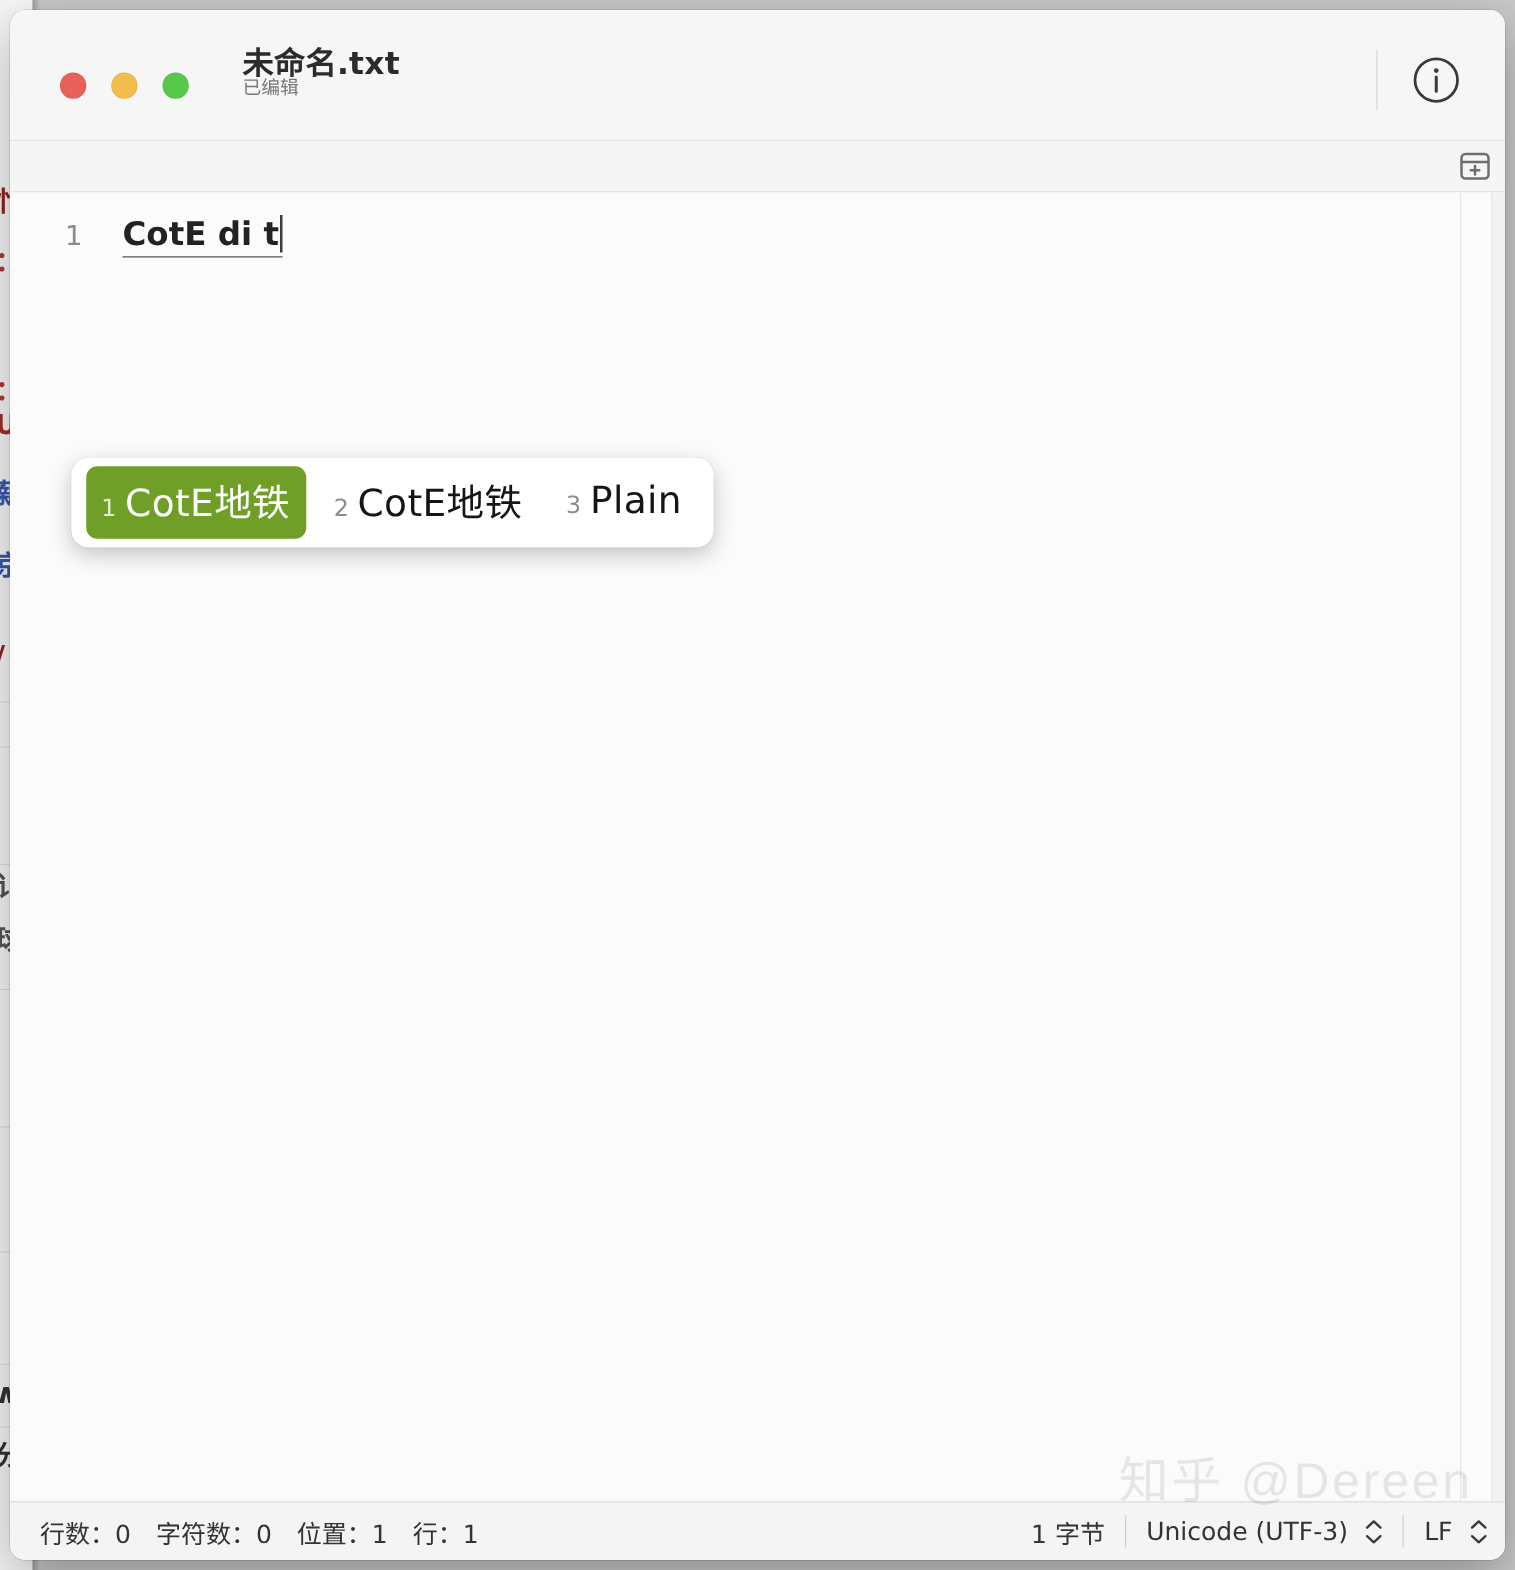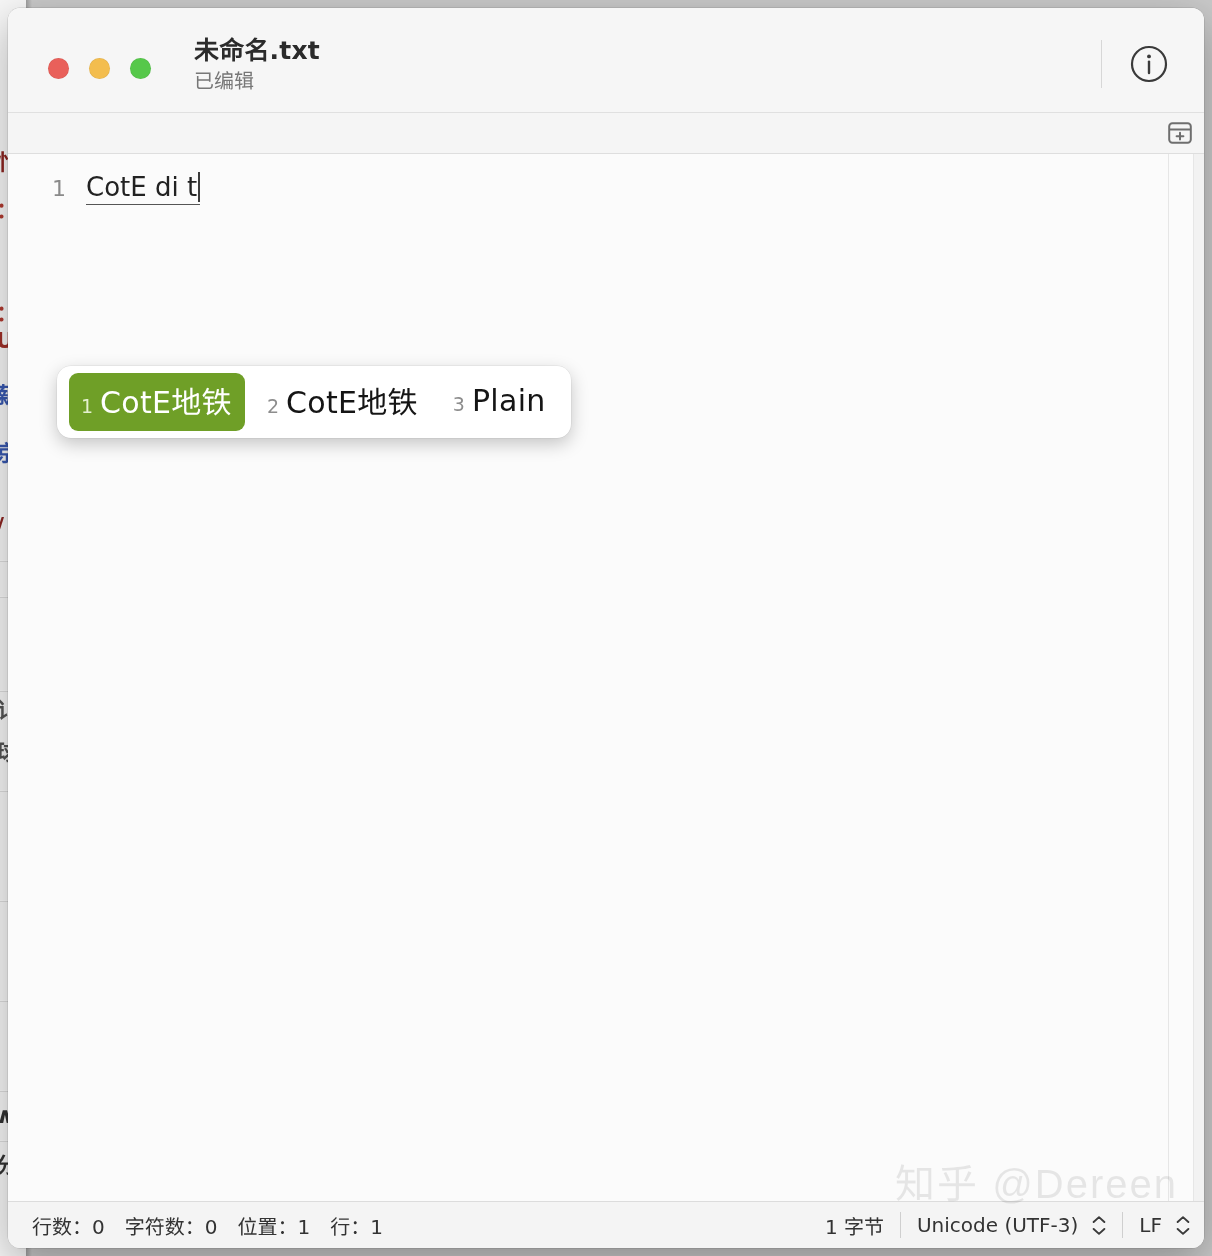--- a/index.html
+++ b/index.html
@@ -107,24 +107,23 @@
     line-height: 1;
   }
   .doc-title {
     font-size: 25px;
     font-weight: 700;
     color: #2b2b2b;
     letter-spacing: 0.2px;
     font-family: "DejaVu Sans", "Liberation Sans", sans-serif;
   }
   .doc-sub {
-    margin-top: 10px;
-    font-size: 20px;
+    font-size: 15px;
     color: #777;
-    font-family: Liberation Mono, monospace;
+    font-family: Liberation Sans, sans-serif;
   }
 
   .tb-right {
     position: absolute;
     right: 34px;
     top: 32px;
     display: flex;
     align-items: center;
     gap: 0;
   }
@@ -210,27 +209,28 @@
     align-items: baseline;
   }
   .gutter-num {
     width: 58px;
     text-align: right;
     font-size: 22px;
     color: #8a8a8a;
     font-family: "DejaVu Sans", "Liberation Sans", sans-serif;
   }
   .line-text {
-    margin-left: 20px;
+    margin-left: 32px;
     font-size: 26px;
     color: #222;
     border-bottom: 1.5px solid #555;
     padding-bottom: 2px;
     white-space: pre;
     font-family: "DejaVu Sans", "Liberation Sans", sans-serif;
+    font-weight: bold;
   }
   .caret {
     display: inline-block;
     width: 2px;
     height: 30px;
     background: #3c3c3c;
     vertical-align: -6px;
     margin-left: 1px;
   }
 

